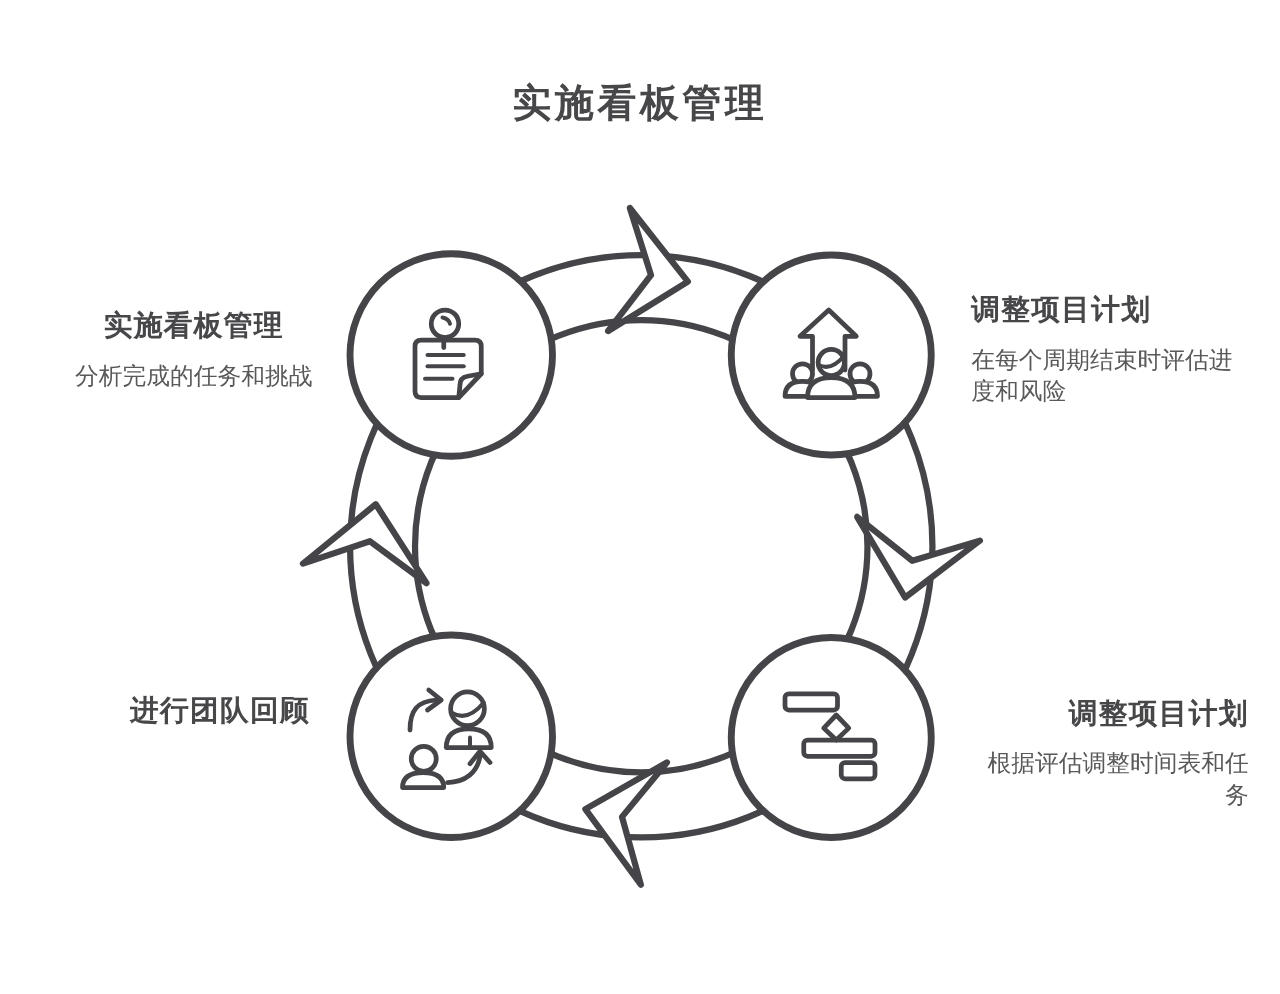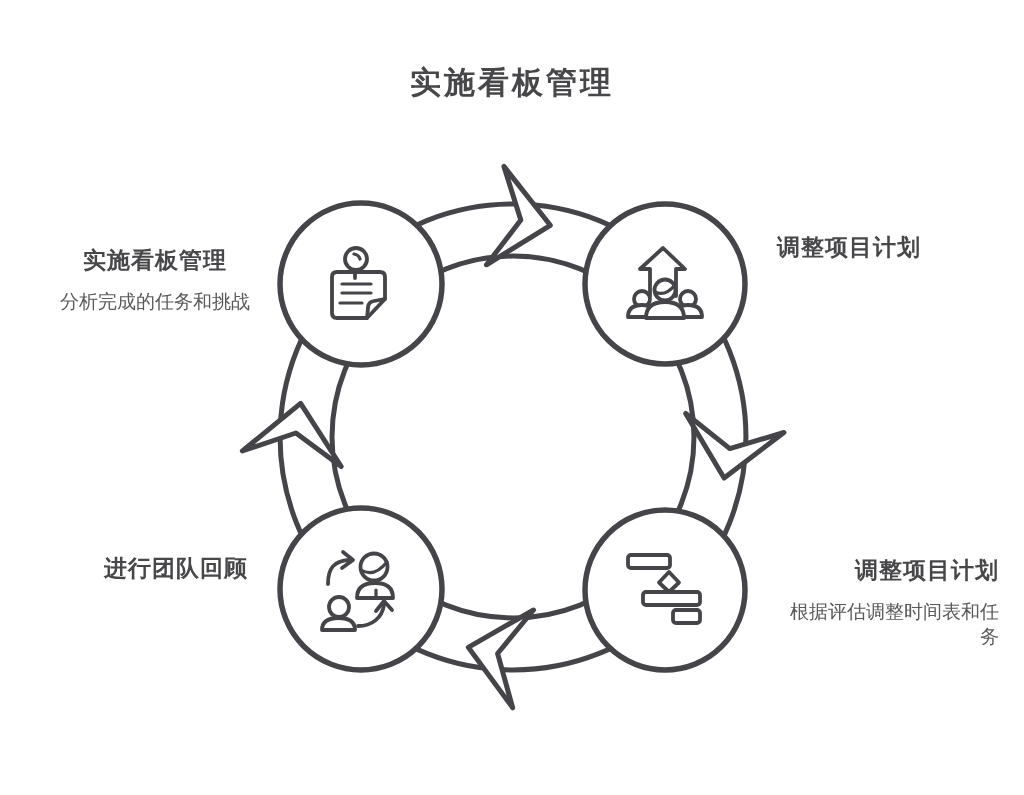--- a/index.html
+++ b/index.html
@@ -112,20 +112,21 @@
 
   <h1 class="page-title">实施看板管理</h1>
 
   <div class="node-label label-top-left">
     <p class="node-title">实施看板管理</p>
     <p class="node-desc">分析完成的任务和挑战</p>
   </div>
 
   <div class="node-label label-top-right">
     <p class="node-title">调整项目计划</p>
+    <p class="node-desc">在每个周期结束时评估进度和风险</p>
   </div>
 
   <div class="node-label label-bottom-right">
     <p class="node-title">调整项目计划</p>
     <p class="node-desc">根据评估调整时间表和任务</p>
   </div>
 
   <div class="node-label label-bottom-left">
     <p class="node-title">进行团队回顾</p>
   </div>

